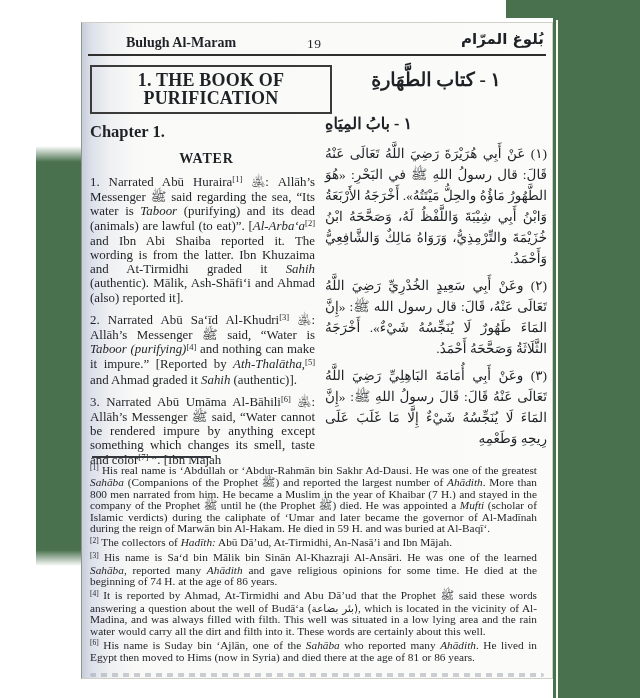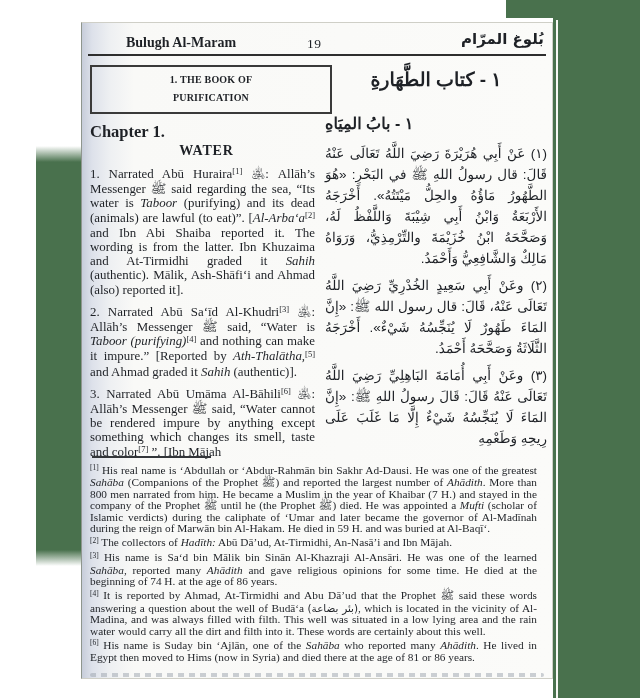--- a/index.html
+++ b/index.html
@@ -20,27 +20,27 @@
 
   .hdr{position:absolute;top:6px;left:10px;right:8px;height:26px;}
   .h-left{position:absolute;left:0;top:6px;font-size:14px;font-weight:600;margin-left:34px;}
   .h-num{position:absolute;left:215px;top:7px;font-size:13.5px;letter-spacing:.5px;}
   .h-ar{position:absolute;right:0;top:1px;font-size:15px;font-weight:bold;direction:rtl;
         font-family:"DejaVu Sans",sans-serif;}
   .hdr-rule{position:absolute;top:31px;left:6px;right:6px;height:2px;background:#2e2e2e;}
 
   .col-en{position:absolute;left:8px;top:40px;width:233px;}
   .box{border:2px solid #3a3a3a;width:198px;margin:2px auto 0;padding:4px 20px 5px;
-       text-align:center;font-weight:bold;font-size:10px;line-height:18px;letter-spacing:.2px;}
+       text-align:center;font-weight:bold;font-size:18px;line-height:18px;letter-spacing:.2px;}
   .chapter{text-align:left;font-weight:bold;font-size:16.5px;margin-top:9px;line-height:18px;}
-  .chapter-sub{text-align:center;font-weight:bold;font-size:14px;margin-top:2px;letter-spacing:.8px;line-height:16px;}
+  .chapter-sub{text-align:center;font-weight:bold;font-size:14px;margin-top:10px;letter-spacing:.8px;line-height:16px;}
   .para-en{font-size:12.9px;line-height:14.2px;text-align:justify;margin:8px 8px 0 0;}
 
   .col-ar{position:absolute;right:5px;top:40px;width:222px;direction:rtl;
-          font-family:Liberation Sans, sans-serif;}
+          font-family:Liberation Serif, serif;}
   .ar-kitab{font-size:19px;font-weight:bold;text-align:center;margin-top:4px;line-height:26px;}
   .ar-bab{font-size:16px;font-weight:bold;text-align:left;margin-top:20px;line-height:22px;}
   .para-ar{font-size:13.5px;line-height:21px;text-align:justify;margin:8px 0 0 0;}
   .para-ar + .para-ar{margin-top:6px;}
 
   .fn-rule{position:absolute;left:10px;top:433px;width:119px;height:2px;background:#33363a;}
   .footnotes{position:absolute;left:8px;right:15px;top:439px;height:208px;overflow:hidden;
              font-size:11.3px;line-height:11.5px;text-align:justify;}
   .fn{margin:2.5px 0 0 0;}
 

